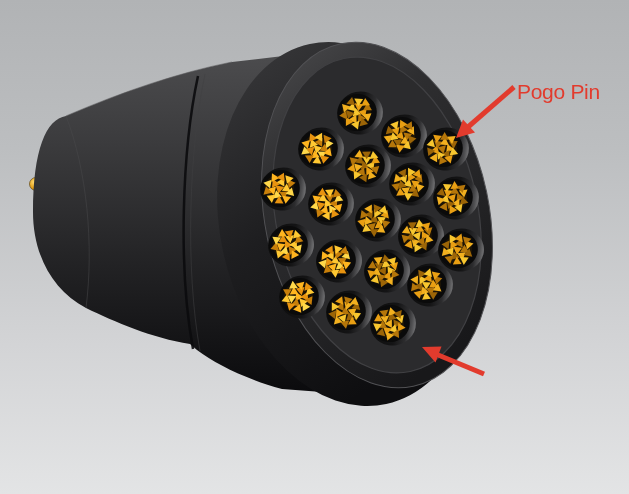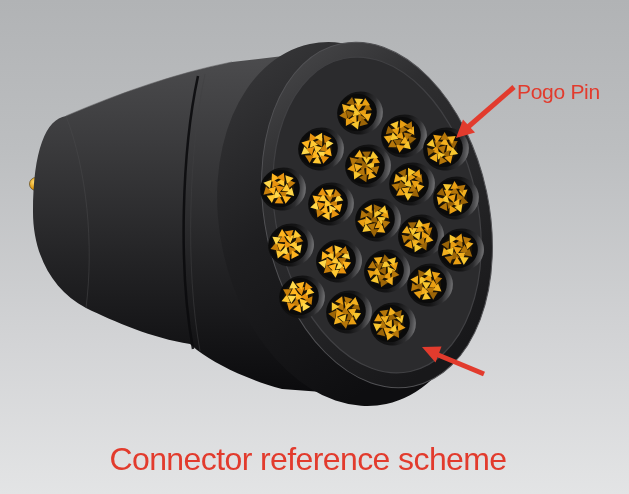--- a/index.html
+++ b/index.html
@@ -514,14 +514,13 @@
 
     <g>
       <path d="M 514,87 L 468,127" fill="none" stroke-width="5" stroke="#e23b2d"></path>
       <polygon points="456,138 463,119.5 475,132.5" fill="#e23b2d"></polygon>
       <path d="M 484,374 L 437,354.5" fill="none" stroke-width="5" stroke="#e23b2d"></path>
       <polygon points="422,347 441.5,346.5 435.5,362.5" fill="#e23b2d"></polygon>
     </g>
   </svg>
 
   <div class="label label-pogo" style="color: rgb(226, 59, 45);">Pogo Pin</div>
-  <div class="caption" style="color: rgb(226, 59, 45);">Connector reference scheme</div>
 </div>
 
 </body></html>

